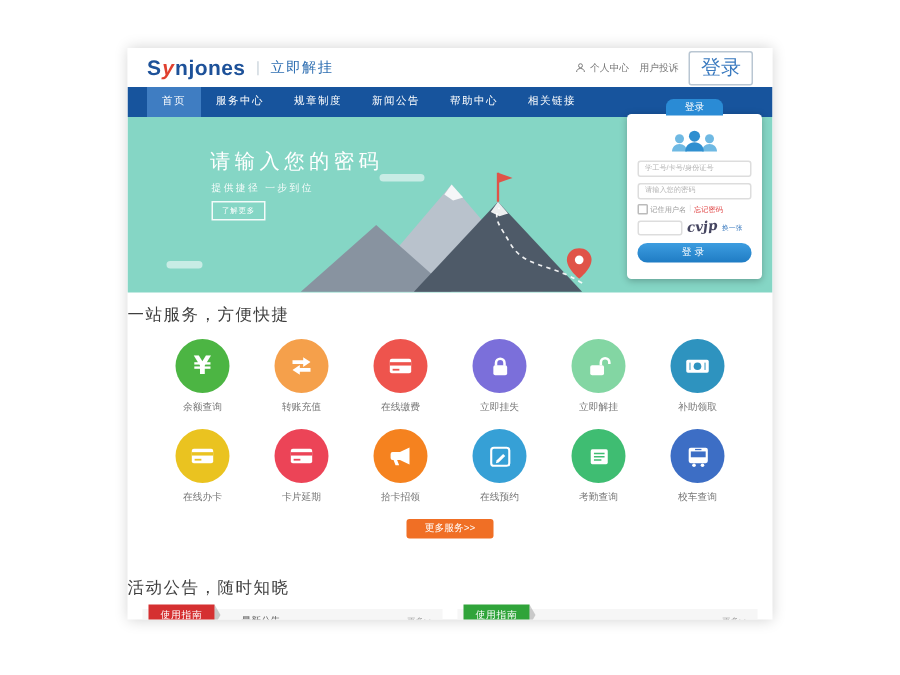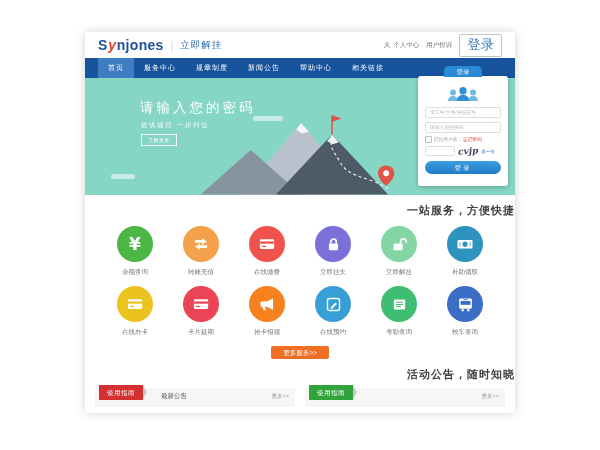--- a/index.html
+++ b/index.html
@@ -49,33 +49,33 @@
   .sep{color:#ddd;}
   .cap-row{display:flex;align-items:center;gap:3px;margin-top:3.5px;}
   .cap-row input{width:30px;height:10px;margin:0;}
   .cap-img{font-family:"DejaVu Serif",serif;font-style:italic;font-weight:bold;font-size:9px;color:#454560;
     transform:rotate(-4deg);cursor:pointer;line-height:10px;}
   .cap-refresh{font-size:4.5px;color:#3a7abf;cursor:pointer;}
   .login-submit{margin-top:5px;height:13px;background:linear-gradient(#3d9de0,#1f7cc4);border-radius:7px;
     color:#fff;font-size:6.5px;text-align:center;line-height:13px;letter-spacing:2px;cursor:pointer;}
 
   
-  .svc-title,.ann-title{text-align:right;font-size:11px;color:#3f3f3f;font-weight:700;letter-spacing:1px;}
+  .svc-title,.ann-title{text-align:left;font-size:11px;color:#3f3f3f;font-weight:400;letter-spacing:1px;}
   .svc-title{margin:8px 0 0;line-height:14px;}
   .svc-grid{width:396px;margin:9px auto 0;display:grid;grid-template-columns:repeat(6,1fr);row-gap:10px;}
   .svc{text-align:center;cursor:pointer;}
   .svc .circle{width:36px;height:36px;border-radius:50%;margin:0 auto;background:var(--c);
     display:flex;align-items:center;justify-content:center;}
   .svc .glyph{color:#fff;font-size:17px;font-weight:bold;font-family:"DejaVu Sans",sans-serif;}
   .svc .lbl{font-size:6.5px;color:#777;margin-top:5px;line-height:9px;}
   .more-btn{display:block;margin:10px auto 0;width:58px;height:13px;background:#f06f25;color:#fff;border:none;
     font-size:6.5px;text-align:center;line-height:13px;border-radius:2px;cursor:pointer;padding:0;}
 
   
-  .ann-title{margin:8px 0 0;line-height:14px;}
+  .ann-title{margin:26px 0 0;line-height:14px;}
   .panels{display:flex;gap:10px;padding:0 10px;margin-top:7px;}
   .panel{flex:1;}
   .panel-head{position:relative;height:17px;background:#f6f6f6;border-bottom:1px solid #eaeaea;
     display:flex;align-items:center;}
   .ribbon{position:absolute;left:4px;top:-3px;height:15px;padding:0 8px;color:#fff;font-size:6.5px;
     line-height:15px;letter-spacing:.5px;cursor:pointer;}
   .ribbon::after{content:"";position:absolute;right:-4px;top:0;border-top:7.5px solid transparent;
     border-bottom:7.5px solid transparent;border-left:4px solid rgba(0,0,0,.18);}
   .panel-tab{margin-left:66px;font-size:6.5px;color:#555;cursor:pointer;}
   .panel-more{margin-left:auto;margin-right:6px;font-size:5.5px;color:#999;cursor:pointer;}

